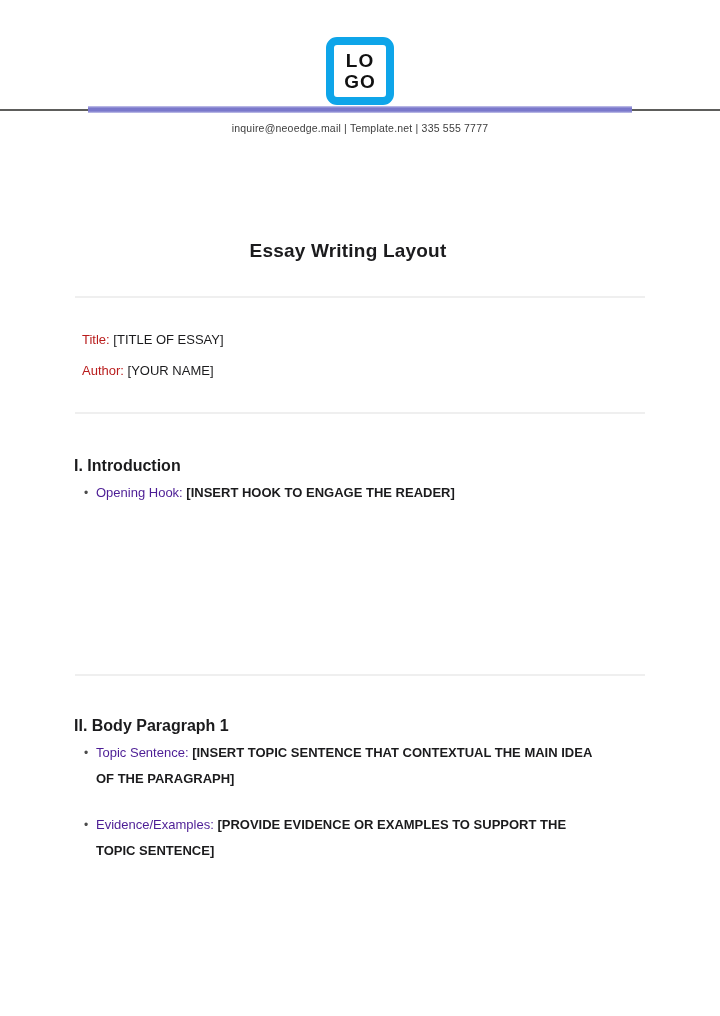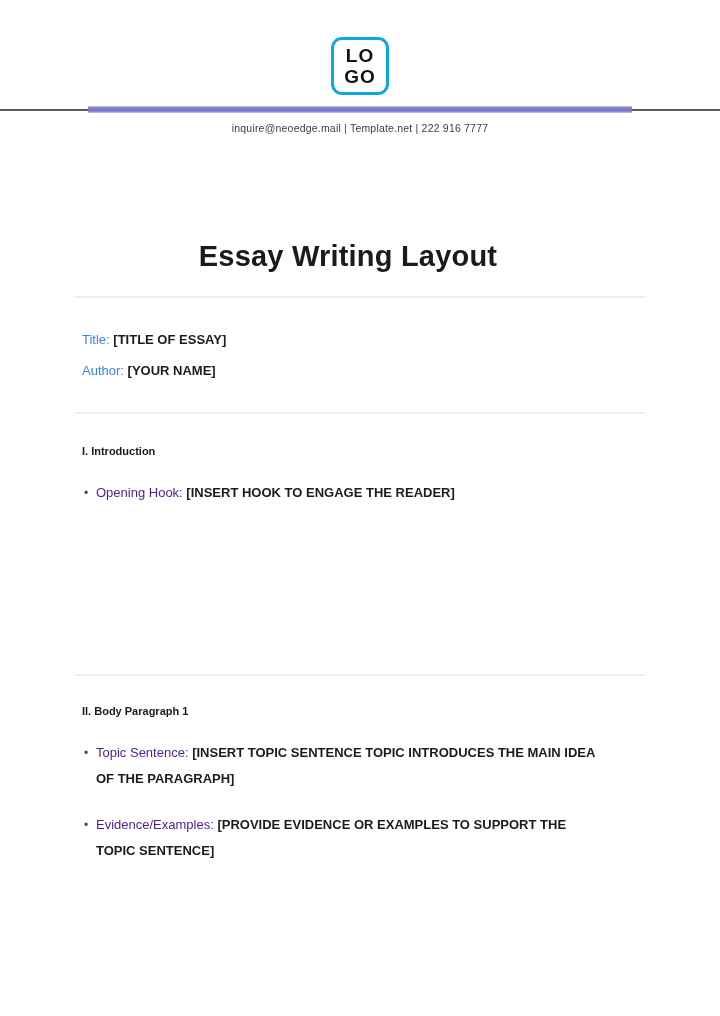--- a/index.html
+++ b/index.html
@@ -10,21 +10,21 @@
     color: #1c1c1e;
     position: relative;
     overflow: hidden;
   }
   .page { position: absolute; inset: 0; }
 
   
   .logo-box {
     position: absolute; top: 37px; left: 50%; transform: translateX(-50%);
     width: 52px; height: 52px;
-    border: 3px solid #0ea5e9; border-radius: 11px;
+    border: 8px solid #0ea5e9; border-radius: 11px;
     display: flex; flex-direction: column; align-items: center; justify-content: center;
     font-weight: bold; font-size: 19px; line-height: 21px; letter-spacing: 1px;
     color: #111; background: #fff;
   }
   .rule-gray {
     position: absolute; top: 109px; left: 0;
     width: 720px; height: 2px; background: #5d5d5b;
   }
   .rule-purple {
     position: absolute; top: 106px; left: 88px;
@@ -34,40 +34,40 @@
   .contact {
     position: absolute; top: 122px; left: 0; width: 720px;
     text-align: center;
     font-size: 10.5px; color: #3d3d3d; letter-spacing: 0.2px;
   }
 
   
   .doc-title {
     position: absolute; top: 240px; left: 0; width: 696px;
     text-align: center;
-    font-size: 29px; font-weight: bold; color: #1b1b1d; letter-spacing: 0.2px;
+    font-size: 19px; font-weight: bold; color: #1b1b1d; letter-spacing: 0.2px;
   }
   .divider {
     position: absolute; left: 75px;
     width: 570px; height: 2px; background: #efefef;
   }
   .divider-1 { top: 296px; }
   .divider-2 { top: 412px; }
   .divider-3 { top: 674px; }
 
   
   .meta-block { position: absolute; top: 330px; left: 82px; font-size: 13px; }
   .meta-row { line-height: 20px; margin-bottom: 11px; }
-  .meta-label { color: #3b82f6; font-weight: normal; }
-  .meta-value { color: #1b1b1d; font-weight: bold; }
+  .meta-label { color: #b91c1c; font-weight: normal; }
+  .meta-value { color: #1b1b1d; font-weight: normal; }
 
   
   .section-heading {
-    position: absolute; left: 82px;
-    font-size: 11px; font-weight: bold; color: #1b1b1d;
+    position: absolute; left: 74px;
+    font-size: 16px; font-weight: bold; color: #1b1b1d; margin-top: 12px;
   }
   .heading-1 { top: 445px; }
   .heading-2 { top: 705px; }
 
   .bullet-list {
     position: absolute; left: 86px;
     list-style: none; margin: 0; padding: 0;
     font-size: 13px;
   }
   .list-1 { top: 480px; }
@@ -91,21 +91,21 @@
 <body>
 
 <div class="page">
 
   <div class="logo-box">
     <span>LO</span>
     <span>GO</span>
   </div>
   <div class="rule-gray"></div>
   <div class="rule-purple"></div>
-  <div class="contact">inquire@neoedge.mail | Template.net | 222 916 7777</div>
+  <div class="contact">inquire@neoedge.mail | Template.net | 335 555 7777</div>
 
   <div class="doc-title">Essay Writing Layout</div>
   <div class="divider divider-1"></div>
 
   <div class="meta-block">
     <div class="meta-row">
       <span class="meta-label">Title:</span>
       <span class="meta-value">[TITLE OF ESSAY]</span>
     </div>
     <div class="meta-row">
@@ -121,21 +121,21 @@
       <span class="bullet-label">Opening Hook:</span>
       <span class="bullet-value">[INSERT HOOK TO ENGAGE THE READER]</span>
     </li>
   </ul>
   <div class="divider divider-3"></div>
 
   <div class="section-heading heading-2">II. Body Paragraph 1</div>
   <ul class="bullet-list list-2">
     <li class="bullet-item">
       <span class="bullet-label">Topic Sentence:</span>
-      <span class="bullet-value">[INSERT TOPIC SENTENCE TOPIC INTRODUCES THE MAIN IDEA OF THE PARAGRAPH]</span>
+      <span class="bullet-value">[INSERT TOPIC SENTENCE THAT CONTEXTUAL THE MAIN IDEA OF THE PARAGRAPH]</span>
     </li>
     <li class="bullet-item">
       <span class="bullet-label">Evidence/Examples:</span>
       <span class="bullet-value">[PROVIDE EVIDENCE OR EXAMPLES TO SUPPORT THE TOPIC SENTENCE]</span>
     </li>
   </ul>
 
 </div>
 
 </body></html>

